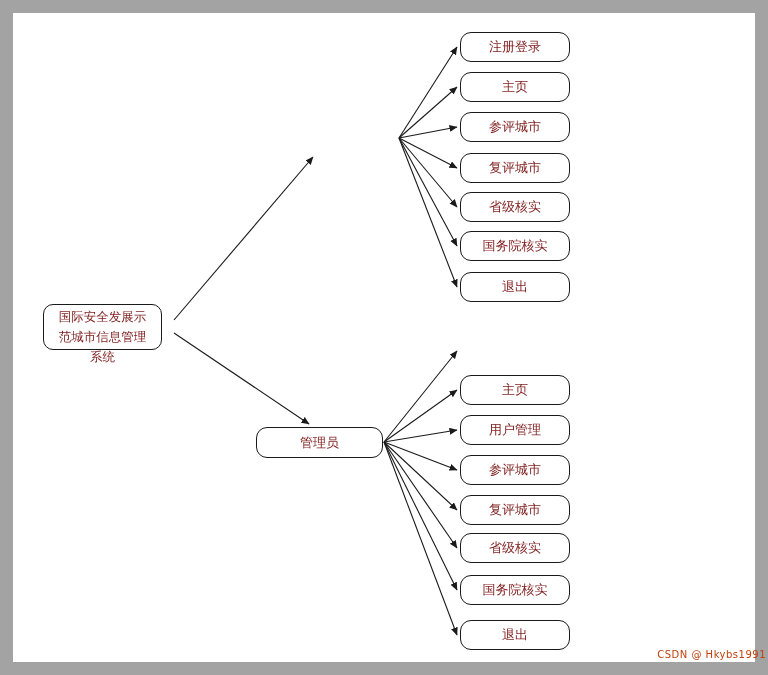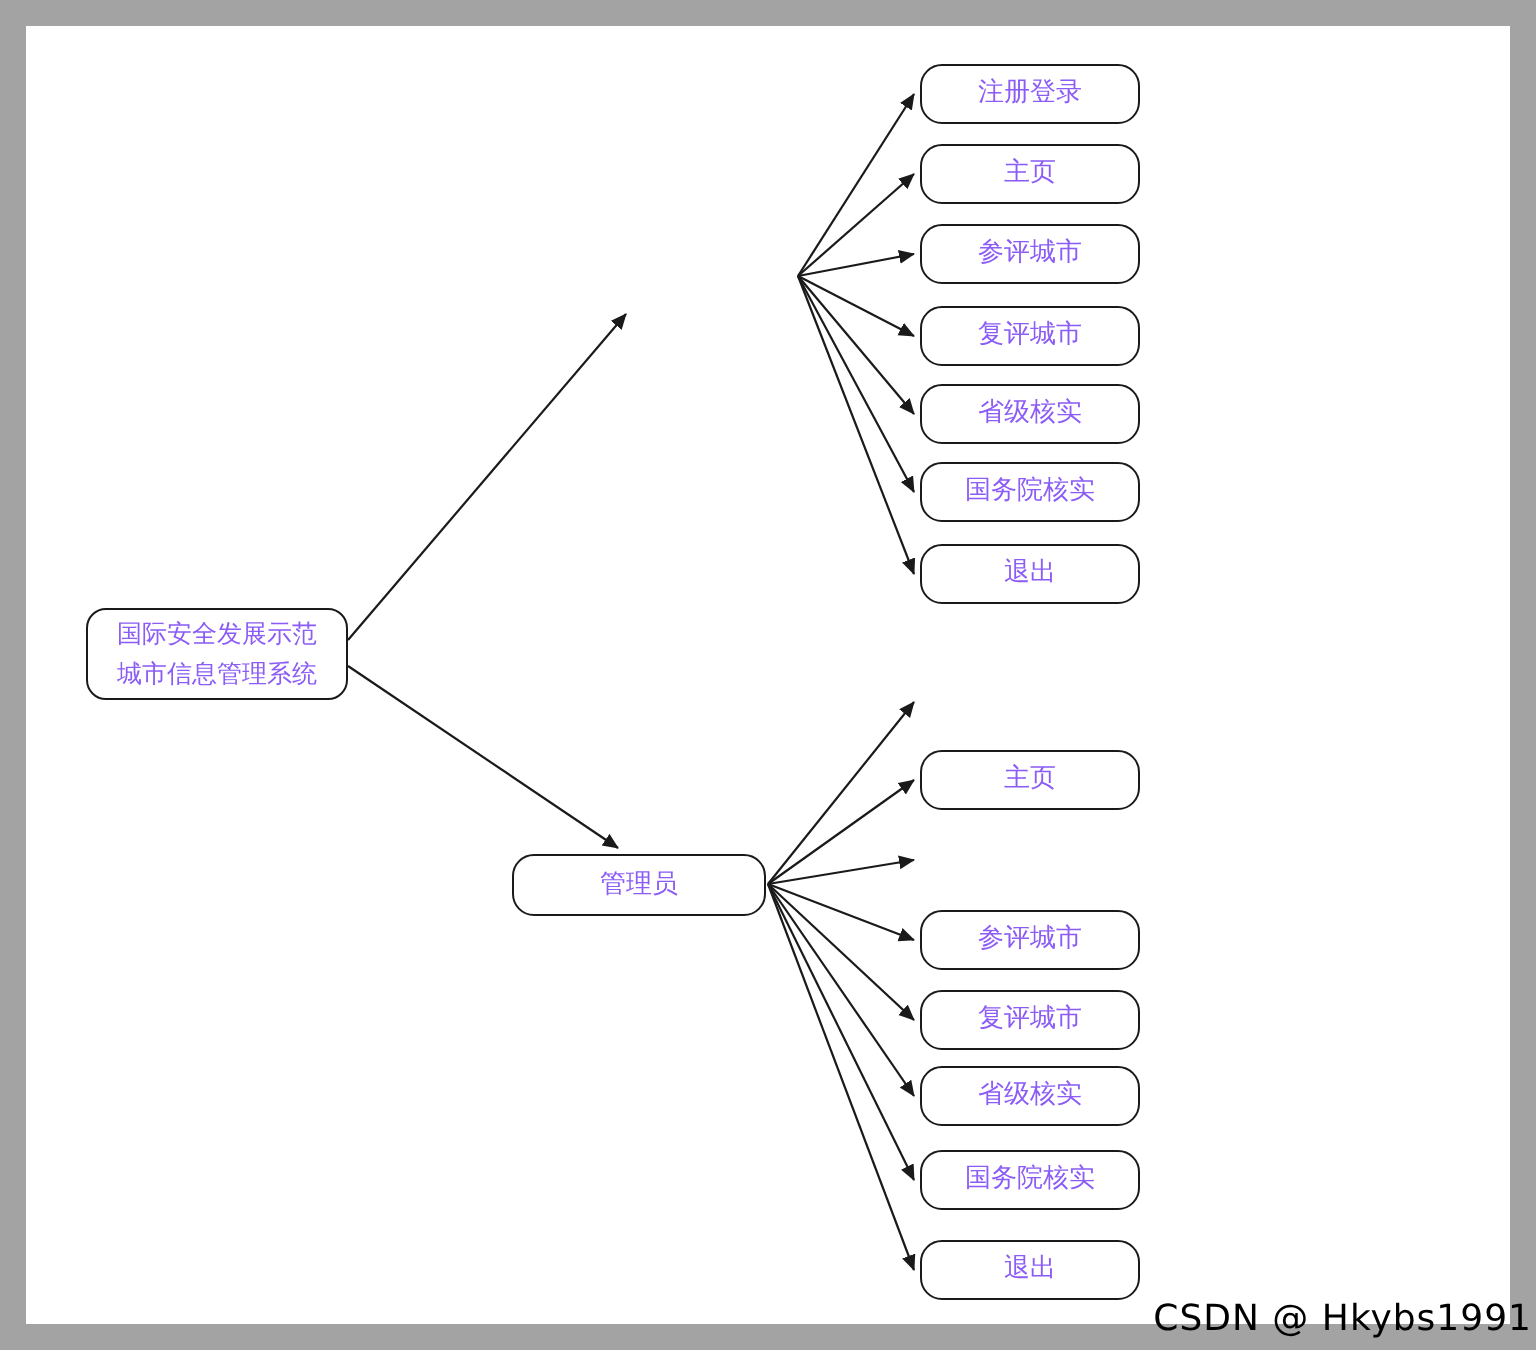--- a/index.html
+++ b/index.html
@@ -24,45 +24,45 @@
 
   #connectors { position: absolute; left: 0; top: 0; z-index: 2; }
 
   .node {
     position: absolute;
     z-index: 3;
     box-sizing: border-box;
     background: #ffffff;
     border: 1px solid #1a1a1a;
     border-radius: 11px;
-    color: #8b5cf6;
+    color: #7f1d1d;
     font-size: 13px;
     line-height: 28px;
     text-align: center;
     white-space: nowrap;
   }
   #root-node {
-    left: 43px; top: 304px; width: 131px; height: 46px;
+    left: 43px; top: 304px; width: 119px; height: 46px;
     border-radius: 10px;
     font-size: 12.5px;
     line-height: 20px;
     white-space: normal;
     padding: 2px 9px 0 9px;
   }
   #branch-node-users { left: 256px; top: 122px; width: 143px; height: 31px; line-height: 29px; }
   #branch-node-admin { left: 256px; top: 427px; width: 127px; height: 31px; line-height: 29px; }
   .leaf { left: 460px; width: 110px; height: 30px; }
 
   #watermark {
     position: absolute;
     top: 649px;
     right: 2px;
     z-index: 4;
-    font-size: 18px;
-    color: #000000;
+    font-size: 10px;
+    color: #c2410c;
     letter-spacing: 0.5px;
     white-space: nowrap;
   }
 </style>
 </head>
 <body>
 
 <div id="stage">
 
   <div class="band" id="band-top"></div>
@@ -106,20 +106,21 @@
 
   <div class="node leaf" style="top:32px">注册登录</div>
   <div class="node leaf" style="top:72px">主页</div>
   <div class="node leaf" style="top:112px">参评城市</div>
   <div class="node leaf" style="top:153px">复评城市</div>
   <div class="node leaf" style="top:192px">省级核实</div>
   <div class="node leaf" style="top:231px">国务院核实</div>
   <div class="node leaf" style="top:272px">退出</div>
 
   <div class="node leaf" style="top:375px">主页</div>
+  <div class="node leaf" style="top:415px">用户管理</div>
   <div class="node leaf" style="top:455px">参评城市</div>
   <div class="node leaf" style="top:495px">复评城市</div>
   <div class="node leaf" style="top:533px">省级核实</div>
   <div class="node leaf" style="top:575px">国务院核实</div>
   <div class="node leaf" style="top:620px">退出</div>
 
   <div id="watermark">CSDN @ Hkybs1991</div>
 </div>
 
 </body></html>

